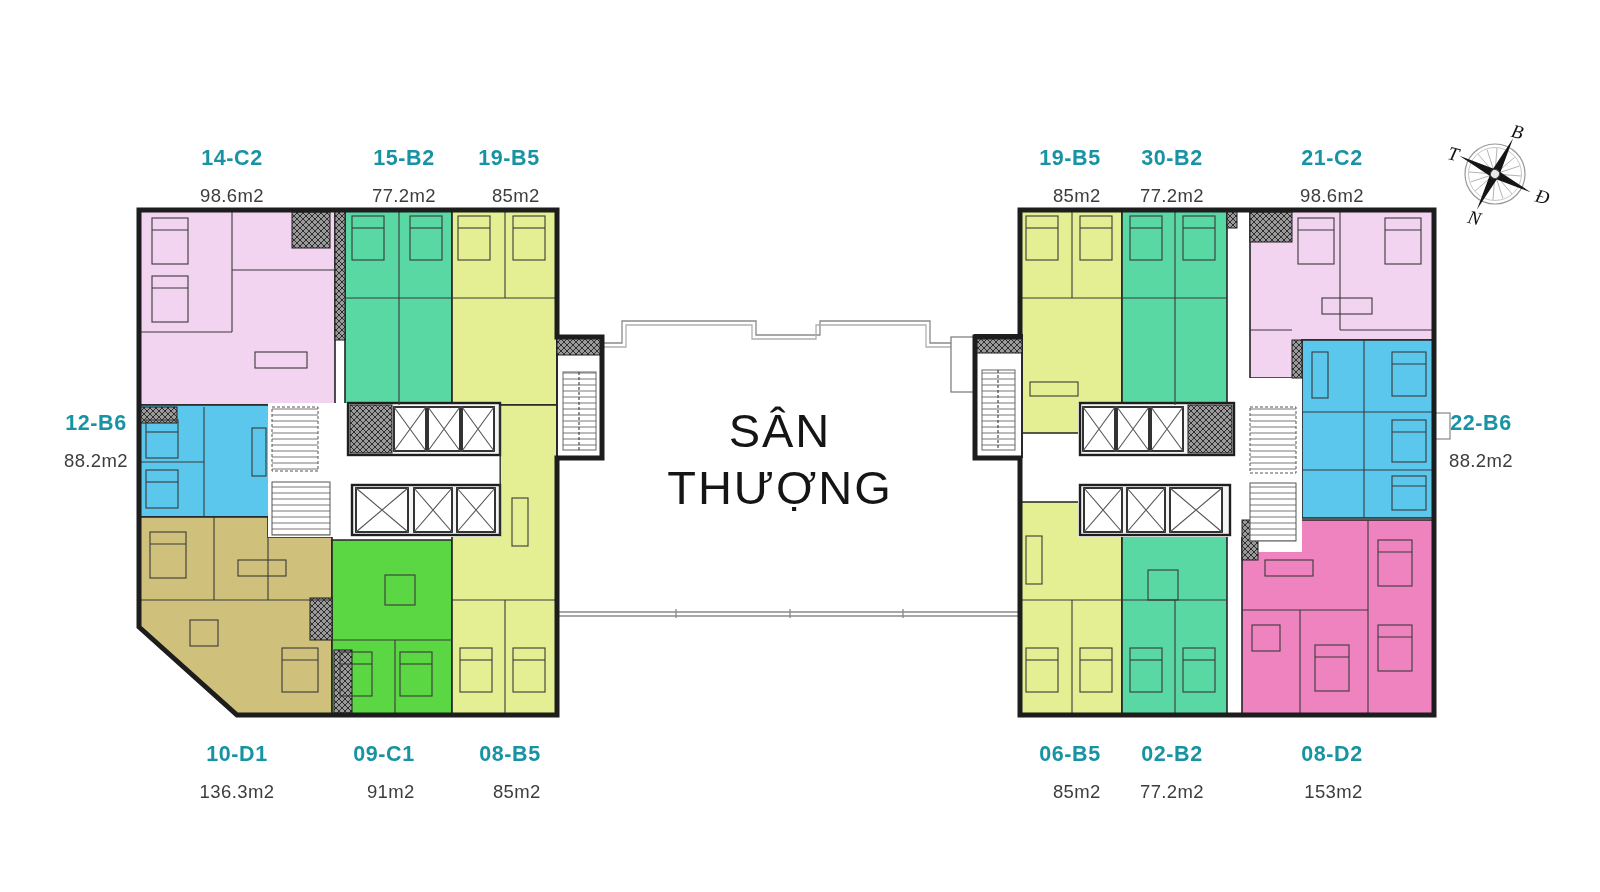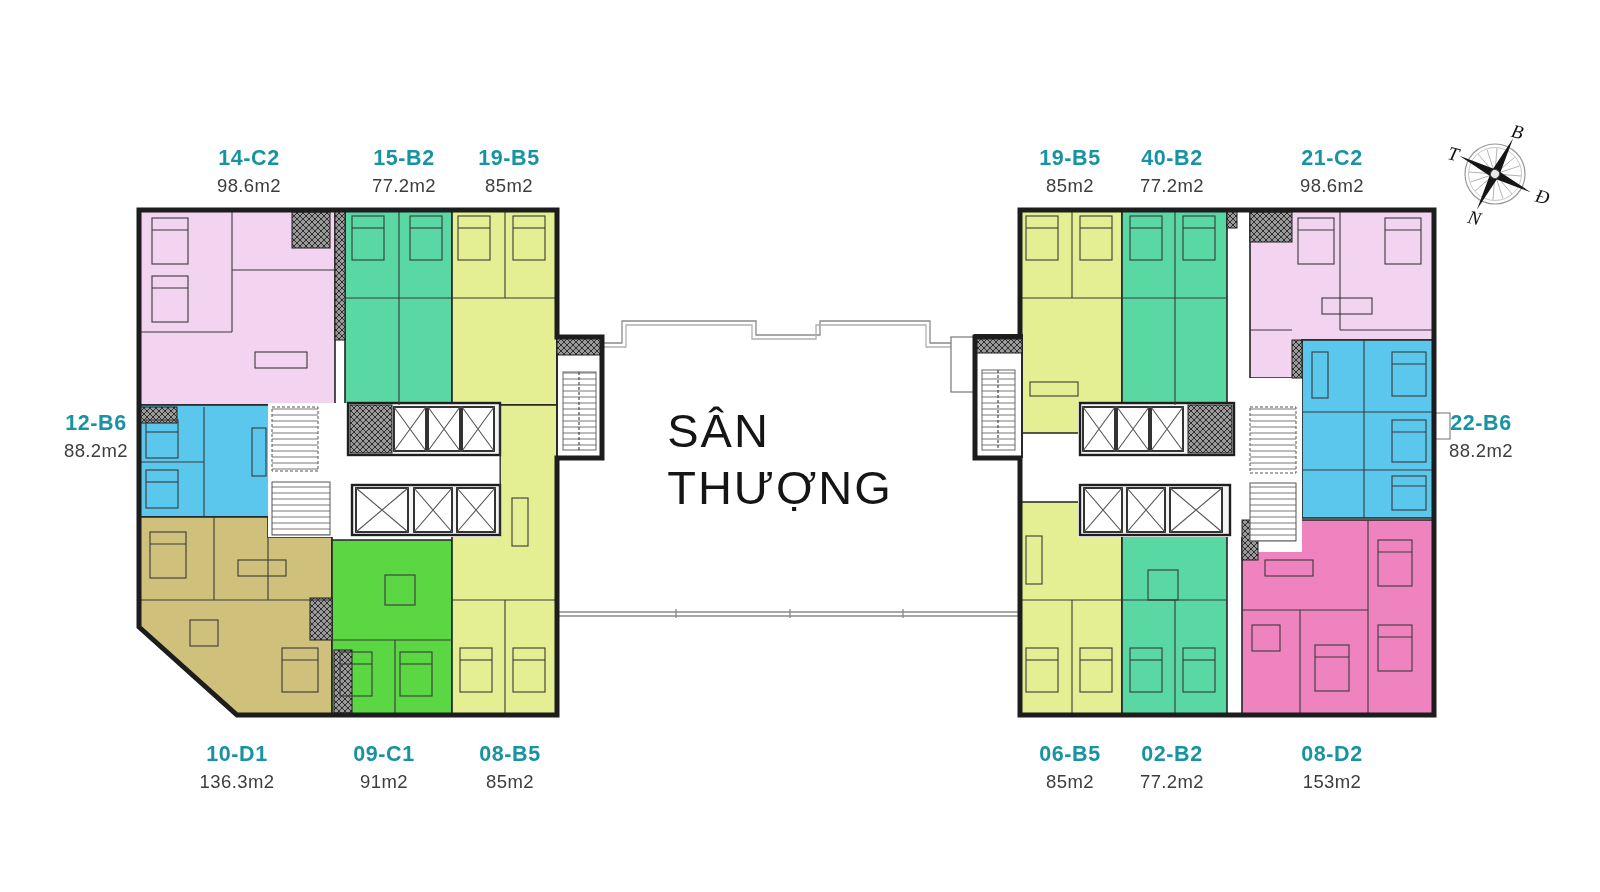--- a/index.html
+++ b/index.html
@@ -1,23 +1,23 @@
 <!DOCTYPE html>
 <html style="--c-C2: #f2d3f0; --c-B2: #59d8a4; --c-B5: #e4ef93; --c-B6: #5cc7ec; --c-D1: #cfc17c; --c-C1: #5bd743; --c-D2: #ef83c0; --c-label_text: #1793a4; --c-area_text: #3d3d3d; --c-wall: #1d1d1d;"><head>
 <meta charset="utf-8">
 <style>
   html,body{margin:0;padding:0;background:#fff;}
   #canvas{position:relative;width:1600px;height:892px;background:#fff;overflow:hidden;
           font-family:"Liberation Sans",sans-serif;}
   #plan-svg{position:absolute;left:0;top:0;}
   .unit-label{position:absolute;transform:translateX(-50%);text-align:center;white-space:nowrap;}
   .unit-code{font-size:21.5px;font-weight:bold;letter-spacing:.6px;color:var(--c-label_text,#1793a4);}
-  .unit-area{font-size:18.5px;margin-top:4px;letter-spacing:.4px;color:var(--c-area_text,#3d3d3d);}
+  .unit-area{font-size:18.5px;margin-top:14px;letter-spacing:.4px;color:var(--c-area_text,#3d3d3d);text-align:right;}
   .terrace-label{position:absolute;left:780px;top:402px;transform:translateX(-50%);
-                 text-align:left;color:#151515;font-size:47px;line-height:57px;
+                 text-align:center;color:#151515;font-size:47px;line-height:57px;
                  letter-spacing:2px;font-weight:400;}
   .wall{fill:none;stroke-linejoin:miter;}
   .unit{stroke:#232323;stroke-width:1.6;}
   .part{stroke:#3a3a3a;stroke-width:1.1;fill:none;}
   .furn{stroke:#3a3a3a;stroke-width:1.1;fill:none;}
   .shaft{fill:#ffffff;stroke:#1f1f1f;stroke-width:1.8;}
   .shaftx{stroke:#555;stroke-width:1.1;fill:none;}
   .band{fill:#f4f4f4;stroke:#1f1f1f;stroke-width:2.4;}
   .stair{stroke:#555;stroke-width:1;}
   .host{fill:#ffffff;stroke:#2a2a2a;stroke-width:2;}
@@ -291,21 +291,21 @@
     <text class="compass-letter" x="1541" y="203" text-anchor="middle" transform="rotate(14 1541 203)">Đ</text>
     <text class="compass-letter" x="1473" y="224" text-anchor="middle" transform="rotate(14 1473 224)">N</text>
   </g>
 </svg>
 
   <div class="terrace-label">
     <div>SÂN</div>
     <div>THƯỢNG</div>
   </div>
 
-  <div class="unit-label" style="left:249px;top:146px">
+  <div class="unit-label" style="left:232px;top:146px">
     <div class="unit-code">14-C2</div>
     <div class="unit-area">98.6m2</div>
   </div>
   <div class="unit-label" style="left:404px;top:146px">
     <div class="unit-code">15-B2</div>
     <div class="unit-area">77.2m2</div>
   </div>
   <div class="unit-label" style="left:509px;top:146px">
     <div class="unit-code">19-B5</div>
     <div class="unit-area">85m2</div>
@@ -324,21 +324,21 @@
   </div>
   <div class="unit-label" style="left:510px;top:742px">
     <div class="unit-code">08-B5</div>
     <div class="unit-area">85m2</div>
   </div>
   <div class="unit-label" style="left:1070px;top:146px">
     <div class="unit-code">19-B5</div>
     <div class="unit-area">85m2</div>
   </div>
   <div class="unit-label" style="left:1172px;top:146px">
-    <div class="unit-code">40-B2</div>
+    <div class="unit-code">30-B2</div>
     <div class="unit-area">77.2m2</div>
   </div>
   <div class="unit-label" style="left:1332px;top:146px">
     <div class="unit-code">21-C2</div>
     <div class="unit-area">98.6m2</div>
   </div>
   <div class="unit-label" style="left:1481px;top:411px">
     <div class="unit-code">22-B6</div>
     <div class="unit-area">88.2m2</div>
   </div>

